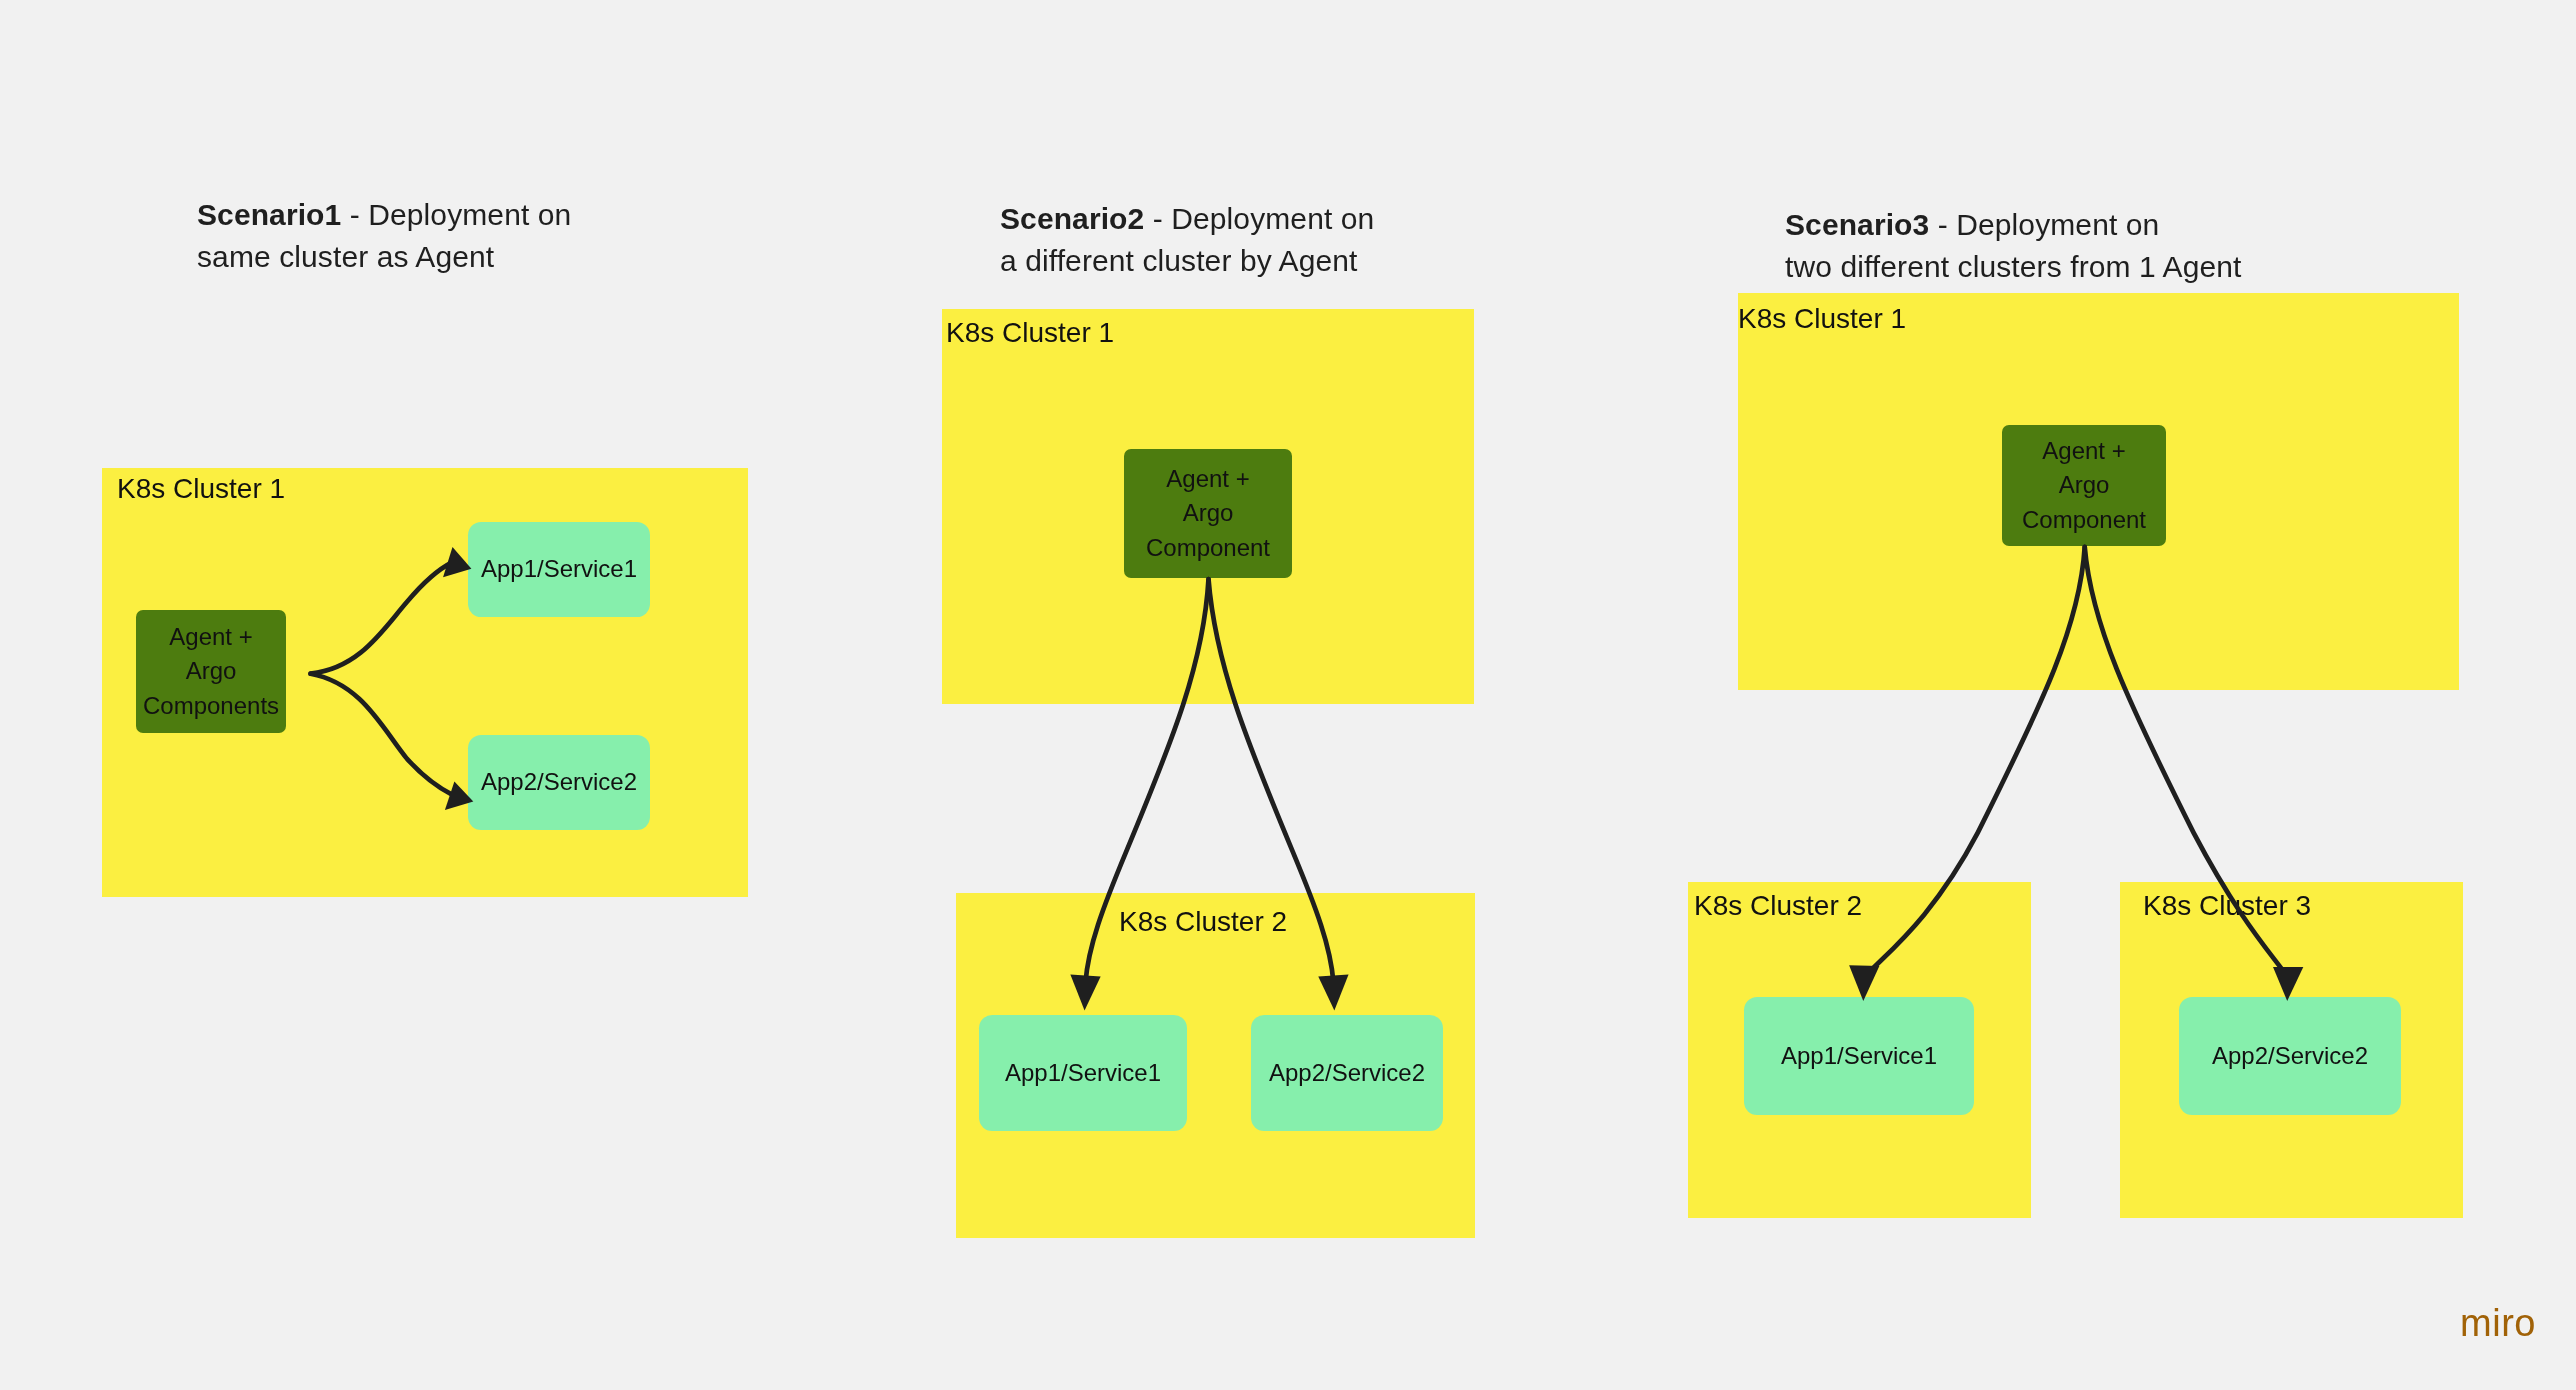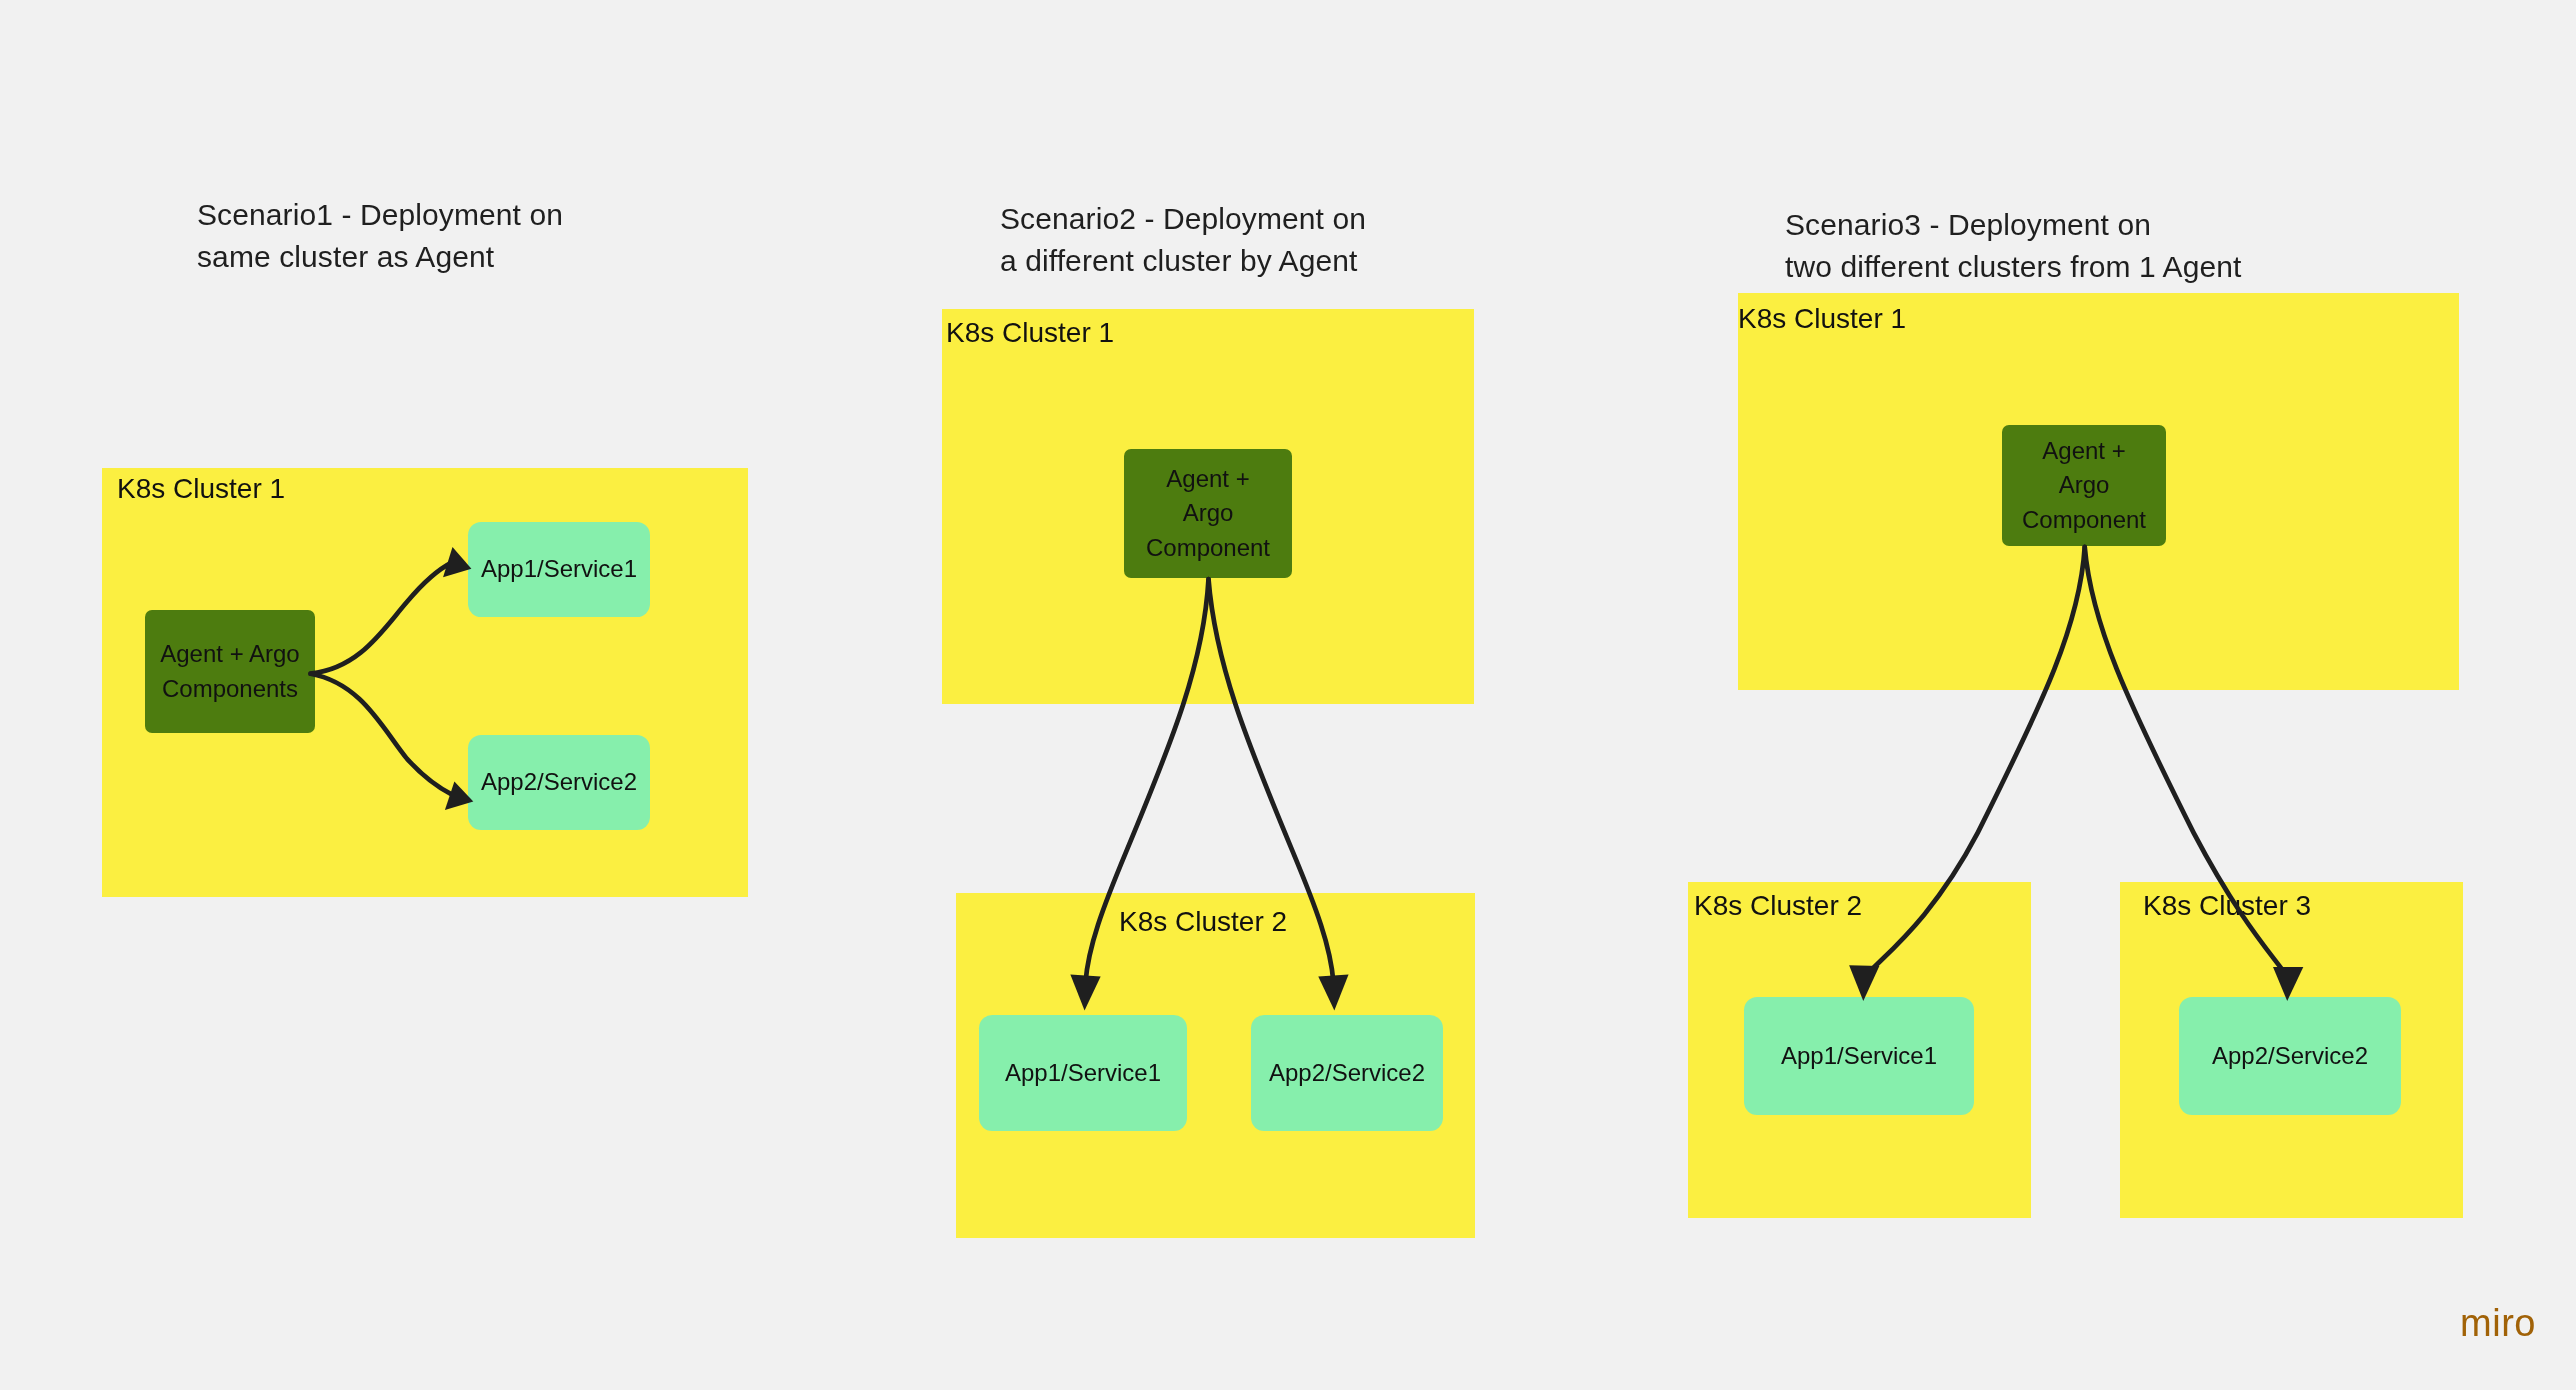--- a/index.html
+++ b/index.html
@@ -24,21 +24,21 @@
   
   .scenario-title {
     position: absolute;
     font-size: 30px;
     line-height: 1.42;
     color: #1f1f1f;
     white-space: pre-line;
     letter-spacing: 0.1px;
   }
   .scenario-title .strong {
-    font-weight: 400;
+    font-weight: 700;
     text-align: center;
   }
   .scenario-title .rest {
     font-weight: 400;
   }
 
   #title-1 { left: 197px; top: 151px; }
   #title-2 { left: 1000px; top: 155px; }
   #title-3 { left: 1785px; top: 161px; }
 
@@ -109,21 +109,21 @@
 <div class="canvas">
 
   <div class="scenario-title" id="title-1">
     <span class="strong">Scenario1</span><span class="rest"> - Deployment on
 same cluster as Agent</span>
   </div>
 
   <div class="cluster" style="left:102px; top:468px; width:646px; height:429px;"></div>
   <div class="cluster-label" style="left:117px; top:473px;">K8s Cluster 1</div>
 
-  <div class="node green" style="left:145px; top:610px; width:170px; height:123px;">Agent + Argo
+  <div class="node green" style="left:136px; top:610px; width:150px; height:123px;">Agent + Argo
 Components</div>
 
   <div class="node cyan" style="left:468px; top:522px; width:182px; height:95px;">App1/Service1</div>
 
   <div class="node cyan" style="left:468px; top:735px; width:182px; height:95px;">App2/Service2</div>
 
   <div class="scenario-title" id="title-2">
     <span class="strong">Scenario2</span><span class="rest"> - Deployment on
 a different cluster by Agent</span>
   </div>

